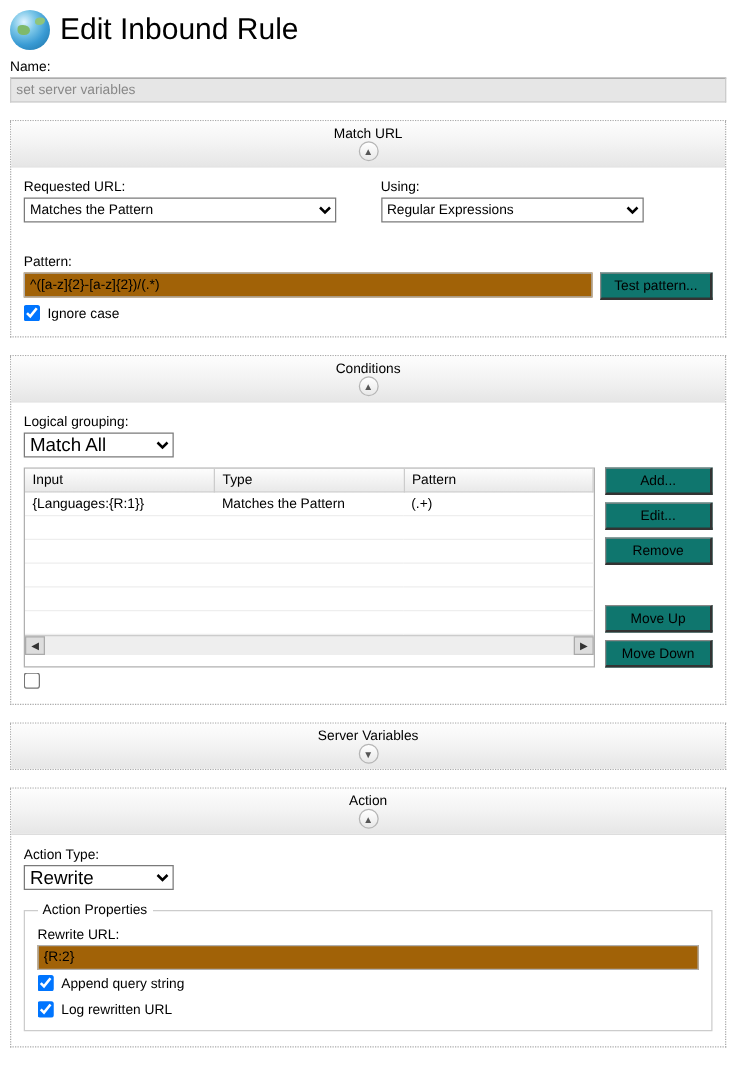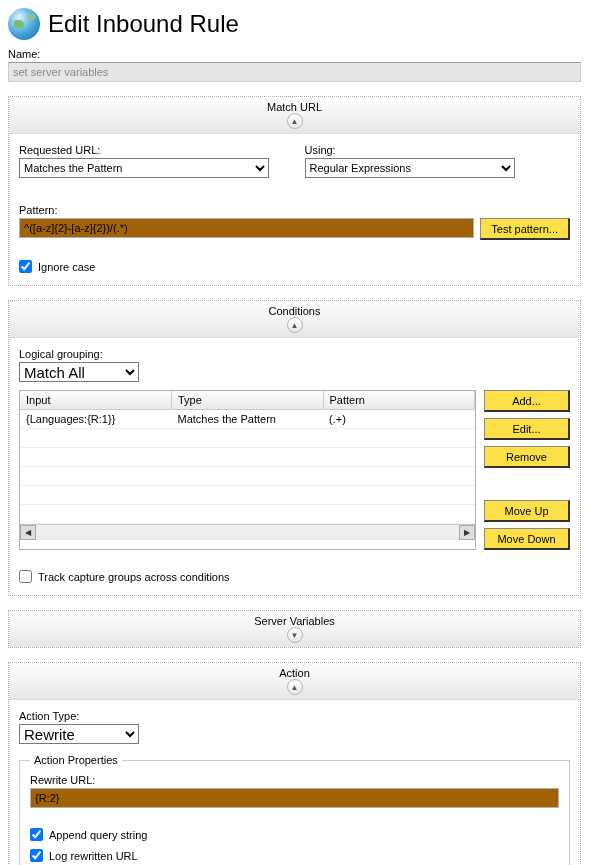--- a/index.html
+++ b/index.html
@@ -52,27 +52,27 @@
   .panel-body { padding: 10px 10px 12px 10px; }
   .row { display: flex; gap: 20px; }
   .col { flex: 1; }
   select.wide { border: 1px solid #7a7a7a; font-size: 11px; height: 20px; background: #fff; }
   input[type=text].wide {
     width: 100%; border: 1px solid #b0b0b0; font-size: 11px; height: 20px; padding: 0 4px; background: #a16207;
   }
   .btn {
     border-top: 1px solid #888; border-left: 1px solid #888;
     border-right: 2px solid #333; border-bottom: 2px solid #333;
-    background: #fde047; height: 22px; font-size: 11px; cursor: pointer;
+    background: #0f766e; height: 22px; font-size: 11px; cursor: pointer;
     display: inline-flex; align-items: center; justify-content: center;
     padding: 0 10px; white-space: nowrap;
   }
   .pattern-row { display: flex; gap: 6px; align-items: stretch; }
   .pattern-row input { flex: 1; }
-  .chk-row { display: flex; align-items: center; margin-top: 20px; gap: 6px; }
+  .chk-row { display: flex; align-items: center; margin-top: 4px; gap: 6px; }
   input[type=checkbox] { width: 13px; height: 13px; margin: 0; }
   .small-select { width: 120px; border: 1px solid #7a7a7a; font-size: 15px; height: 20px; background: #fff; }
   .req-select { width: 250px; }
   .using-select { width: 210px; }
   .cond-layout { display: flex; gap: 8px; }
   .cond-table-wrap { flex: 1; border: 1px solid #b0b0b0; background: #fff; position: relative; }
   .cond-table { width: 100%; border-collapse: collapse; table-layout: fixed; }
   .cond-table th {
     background: linear-gradient(to bottom, #fdfdfd, #e9e9e9);
     border-right: 1px solid #ccc; border-bottom: 1px solid #ccc;
@@ -204,21 +204,20 @@
         <div class="btn">Add...</div>
         <div class="btn">Edit...</div>
         <div class="btn">Remove</div>
         <div style="height:20px;"></div>
         <div class="btn">Move Up</div>
         <div class="btn">Move Down</div>
       </div>
     </div>
     <div class="chk-row">
       <input type="checkbox" style="">
-      <span>Track capture groups across conditions</span>
     </div>
   </div>
 </div>
 
 <div class="panel">
   <div class="panel-header collapsed">
     <span>Server Variables</span>
     <div class="collapse-btn">▼</div>
   </div>
 </div>

